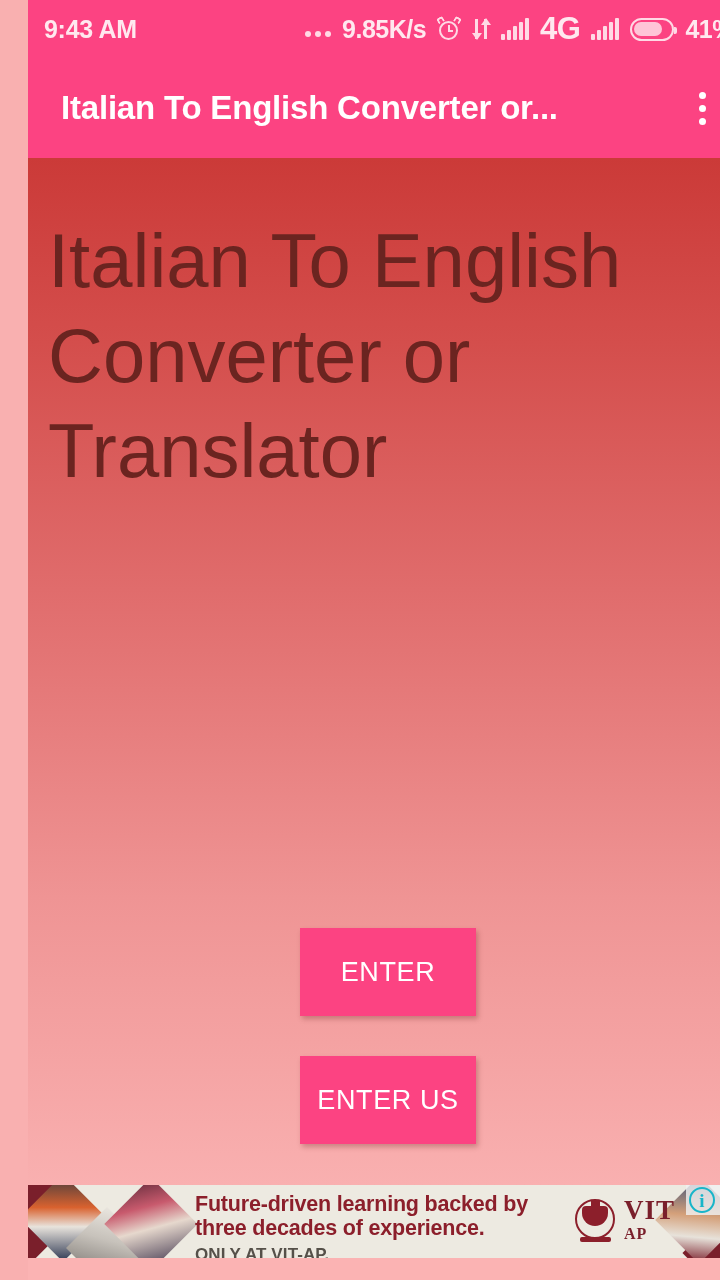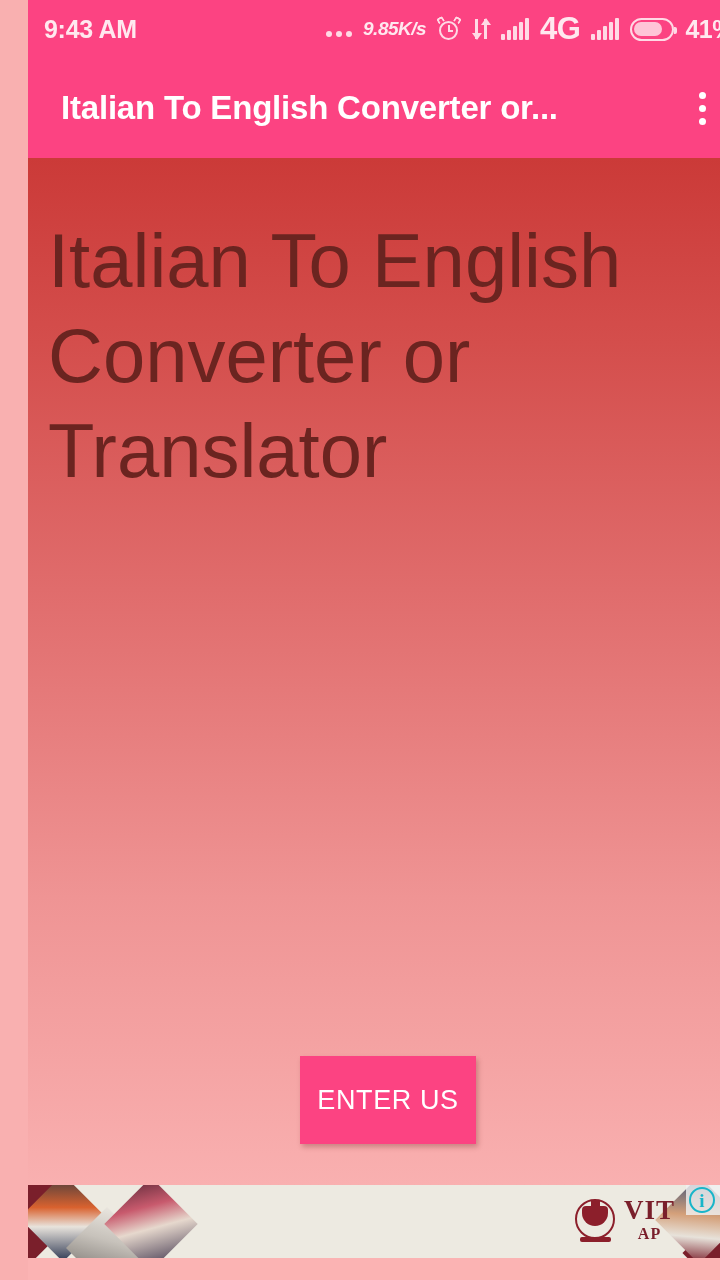--- a/index.html
+++ b/index.html
@@ -51,25 +51,24 @@
     height: 26px;
     padding-bottom: 5px;
   }
   .ellipsis-icon i {
     display: block;
     width: 6px; height: 6px;
     border-radius: 50%;
     background: #ffd9e5;
   }
   .net-speed {
-    font-size: 19px;
+    font-size: 25px;
     font-weight: bold;
     color: #ffe8ef;
     letter-spacing: -0.5px;
-    font-style: italic;
   }
   .alarm-icon { position: relative; width: 24px; height: 24px; }
   .alarm-icon .bell {
     position: absolute;
     left: 2px; top: 4px;
     width: 19px; height: 19px;
     border: 2.5px solid #ffd9e5;
     border-radius: 50%;
   }
   .alarm-icon .ear {
@@ -334,21 +333,20 @@
     left: 5px; bottom: 1px;
     width: 31px; height: 5px;
     background: #8c1f2b;
     border-radius: 2px;
   }
   .vit-text {
     color: #7a1f2b;
     font-family: "Liberation Serif", serif;
     font-weight: bold;
     line-height: 1;
-    text-align: center;
   }
   .vit-text .l1 { font-size: 27px; letter-spacing: 1px; }
   .vit-text .l2 { font-size: 16px; letter-spacing: 1px; margin-top: 2px; }
 
   .ad-controls {
     position: absolute;
     right: 1px; top: 0;
     display: flex;
     align-items: center;
     gap: 3px;
@@ -444,31 +442,37 @@
     <div class="overflow-menu">
       <i></i>
         <i></i>
         <i></i>
     </div>
   </div>
 
   <div class="main">
     <div class="hero-title">Italian To English Converter or Translator</div>
 
+    <button class="btn btn-enter">ENTER</button>
     <button class="btn btn-rate">ENTER US</button>
   </div>
 
   <div class="ad">
     <div class="ad-left-wedge"></div>
     <div class="photo ph-a"></div>
     <div class="photo ph-b"></div>
     <div class="photo ph-c"></div>
     <div class="ad-right-wedge"></div>
     <div class="photo ph-d"></div>
 
+    <div class="ad-text">
+      <div class="ad-headline">Future-driven learning backed by</div>
+      <div class="ad-headline">three decades of experience.</div>
+      <div class="ad-sub">ONLY AT VIT-AP.</div>
+    </div>
 
     <div class="ad-logo">
       <div class="crest">
         <span class="ring"></span>
         <span class="top"></span>
         <span class="inner"></span>
         <span class="base"></span>
       </div>
       <div class="vit-text">
         <div class="l1">VIT</div>

